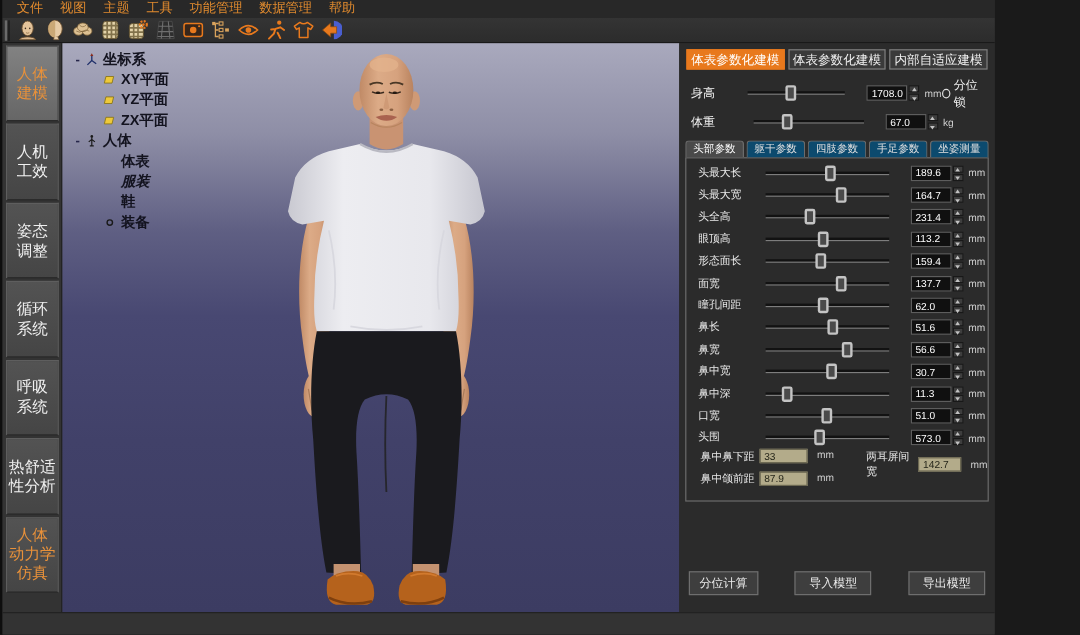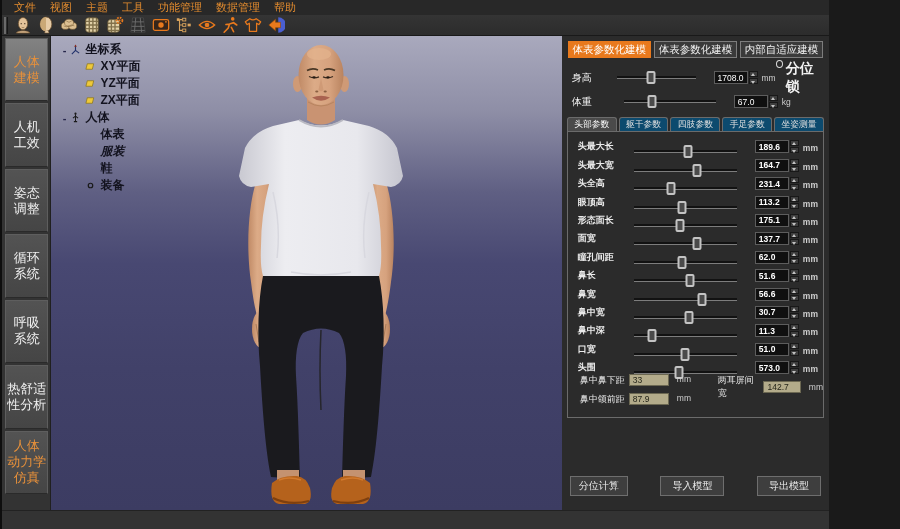--- a/index.html
+++ b/index.html
@@ -47,28 +47,28 @@
   .shandle{position:absolute;top:-5px;width:9px;height:13px;background:#4a4a4a;border:2px solid #c4c4c4;
     border-radius:2px;transform:translateX(-50%);cursor:pointer;}
   .valwrap{display:flex;align-items:center;margin-left:14px;}
   .valbox{width:34px;height:13px;background:#101010;border:1px solid #5d5d5d;color:#fff;font-size:8.5px;
     display:flex;align-items:center;padding-left:3px;overflow:hidden;}
   .spin{width:9px;height:13px;display:flex;flex-direction:column;gap:1px;margin-left:1px;}
   .spin div{flex:1;background:#3e3e3e;border:1px solid #181818;position:relative;cursor:pointer;}
   .spin .up::after{content:"";position:absolute;left:1.5px;top:1px;border:2.5px solid transparent;border-top:0;border-bottom:3px solid #c2c2c2;}
   .spin .dn::after{content:"";position:absolute;left:1.5px;top:1.5px;border:2.5px solid transparent;border-bottom:0;border-top:3px solid #c2c2c2;}
   .unit{font-size:8.5px;color:#cfcfcf;margin-left:4px;}
-  .lockwrap{margin-left:auto;display:flex;font-size:14px;color:#f2f2f2;padding-right:8px;cursor:pointer;font-weight:bold;}
+  .lockwrap{margin-left:auto;display:flex;align-items:center;font-size:10px;color:#f2f2f2;padding-right:8px;cursor:pointer;}
   .radio{width:8px;height:8px;border:1.5px solid #dcdcdc;border-radius:50%;display:inline-block;margin-right:3px;background:transparent;}
   .pt-row{display:flex;gap:2px;padding:3px 5px 0;align-items:flex-end;}
   .ptab{flex:1;height:14px;font-size:8.8px;display:flex;align-items:center;justify-content:center;color:#e0e0e0;
     background:#0c4a6e;border:1px solid #6b6b6b;border-bottom:none;border-radius:3px 3px 0 0;cursor:pointer;white-space:nowrap;}
   .ptab.active{background:#4a4a4a;color:#fff;}
   .gbox{margin:0 5px;border:1px solid #6b6b6b;padding:3px 0 5px;}
-  .srow{display:flex;align-items:flex-end;height:18.4px;padding-left:10px;font-weight:bold;}
+  .srow{display:flex;align-items:center;height:18.4px;padding-left:10px;}
   .slabel{width:52px;font-size:9px;color:#eaeaea;white-space:nowrap;}
   .frow{position:relative;display:flex;align-items:flex-start;height:19px;padding-left:12px;font-size:9px;color:#eaeaea;}
   .finput{width:40px;height:12px;background:#b3ab8a;border:1px solid #6c6852;color:#26261a;font-size:8.5px;
     display:flex;align-items:center;padding-left:3px;margin:0 4px;}
   .f2{position:absolute;left:150px;display:flex;align-items:center;}
   .footer{position:absolute;left:0;right:0;top:440px;display:flex;justify-content:space-between;padding:0 8px;}
   .fbtn{height:20px;background:#3e3e3e;border:1px solid #6e6e6e;color:#ececec;font-size:10px;
     display:flex;align-items:center;justify-content:center;cursor:pointer;}
   .fbtn.b1{width:58px;text-align:center;}.fbtn.b2{width:64px;}.fbtn.b3{width:64px;}
   
@@ -461,21 +461,21 @@
                 </div>
               </div>
               <span class="unit">mm</span>
             </div>
             <div class="srow">
               <span class="slabel">形态面长</span>
               <div class="track">
                 <div class="shandle" style="left: 45%;"></div>
               </div>
               <div class="valwrap">
-                <div class="valbox">175.1</div>
+                <div class="valbox">159.4</div>
                 <div class="spin">
                   <div class="up"></div>
                   <div class="dn"></div>
                 </div>
               </div>
               <span class="unit">mm</span>
             </div>
             <div class="srow">
               <span class="slabel">面宽</span>
               <div class="track">

